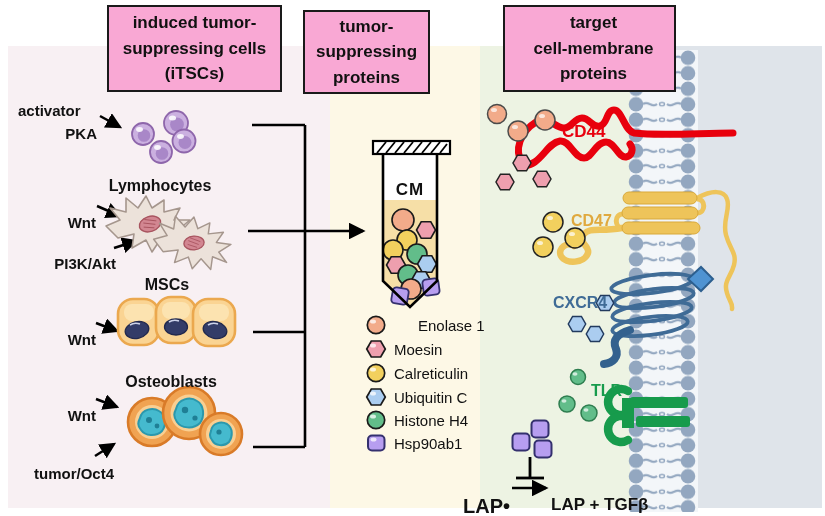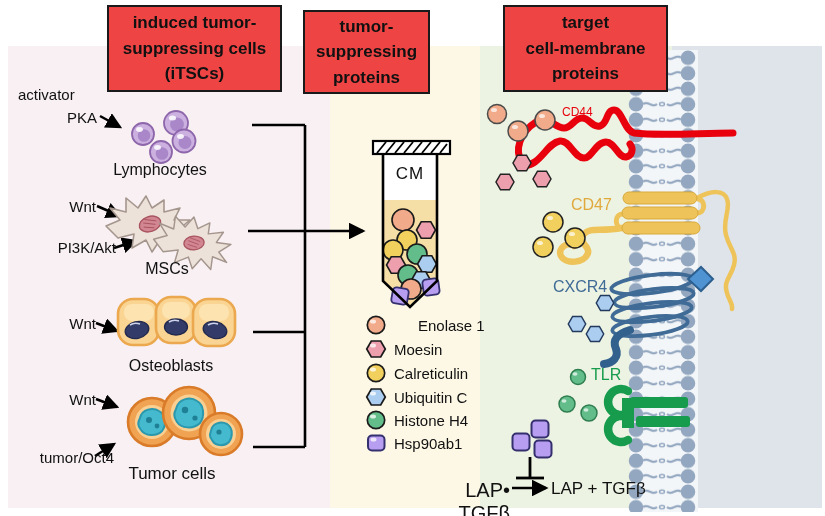--- a/index.html
+++ b/index.html
@@ -4,23 +4,23 @@
 <style>
   html,body{margin:0;padding:0;background:#fff;}
   .canvas{position:relative;width:825px;height:516px;background:#fff;overflow:hidden;
           font-family:"Liberation Sans",sans-serif;}
   .panel{position:absolute;top:46px;height:462px;}
   .panel-pink{left:8px;width:322px;background:#f8f0f3;}
   .panel-cream{left:330px;width:150px;background:#fdf8e6;}
   .panel-green{left:480px;width:192px;background:#edf3e3;}
   .panel-gray{left:672px;width:150px;background:#dfe4ea;}
   svg.art{position:absolute;left:0;top:0;}
-  .txt{position:absolute;color:#111;font-weight:normal;line-height:1.15;}
+  .txt{position:absolute;color:#111;font-weight:bold;line-height:1.15;margin-top:16px;}
   .pre{white-space:pre-line;}
-  .hdr{position:absolute;background:#ef4444;border:2px solid #1a1a1a;color:#111;
+  .hdr{position:absolute;background:#f9a8d4;border:2px solid #1a1a1a;color:#111;
        font-weight:bold;font-size:17px;line-height:1.5;text-align:center;
        display:flex;align-items:center;justify-content:center;white-space:pre-line;}
   .ctr{transform:translateX(-50%);}
   .rt{text-align:right;}
   .legend-label{position:absolute;font-size:15px;font-weight:400;color:#111;}
 </style>
 </head>
 <body>
 
 <div class="canvas">
@@ -279,45 +279,44 @@
     </g>
     <line x1="512" y1="488" x2="546" y2="488" stroke="#000" stroke-width="2.6" marker-end="url(#ah)"></line>
   </svg>
 
   <div class="hdr" style="left:107px;top:5px;width:171px;height:83px;">induced tumor-
 suppressing cells
 (iTSCs)</div>
   <div class="hdr" style="left:303px;top:10px;width:123px;height:80px;">tumor-
 suppressing
 proteins</div>
-  <div class="hdr" style="left:503px;top:5px;width:161px;height:83px;">target
+  <div class="hdr" style="left:503px;top:5px;width:161px;height:83px;padding-left:8px;">target
 cell-membrane
 proteins</div>
 
   <div class="txt" style="left:18px;top:86px;font-size:15px;">activator</div>
   <div class="txt rt" style="left:55px;top:109px;width:42px;font-size:15px;">PKA</div>
   <div class="txt ctr" style="left:160px;top:161px;font-size:16px;">Lymphocytes</div>
   <div class="txt rt" style="left:60px;top:198px;width:36px;font-size:15px;">Wnt</div>
   <div class="txt rt" style="left:36px;top:239px;width:80px;font-size:15px;">PI3K/Akt</div>
   <div class="txt ctr" style="left:167px;top:260px;font-size:16px;">MSCs</div>
   <div class="txt rt" style="left:60px;top:315px;width:36px;font-size:15px;">Wnt</div>
   <div class="txt ctr" style="left:171px;top:357px;font-size:16px;">Osteoblasts</div>
   <div class="txt rt" style="left:60px;top:391px;width:36px;font-size:15px;">Wnt</div>
   <div class="txt rt" style="left:16px;top:449px;width:98px;font-size:15px;">tumor/Oct4</div>
-  <div class="txt ctr" style="left:172px;top:464px;font-size:17px;">Tumor cells</div>
 
   <div class="txt ctr" style="left:410px;top:164px;font-size:17px;letter-spacing:1px;">CM</div>
   <div class="legend-label" style="left:394px;top:317px;margin-left:24px;">Enolase 1</div>
   <div class="legend-label" style="left:394px;top:341px;">Moesin</div>
   <div class="legend-label" style="left:394px;top:365px;">Calreticulin</div>
   <div class="legend-label" style="left:394px;top:389px;">Ubiquitin C</div>
   <div class="legend-label" style="left:394px;top:412px;">Histone H4</div>
   <div class="legend-label" style="left:394px;top:435px;">Hsp90ab1</div>
 
-  <div class="txt" style="left:562px;top:106px;font-size:12px;color:#e8000d;">CD44</div>
+  <div class="txt" style="left:562px;top:106px;font-size:17px;color:#e8000d;">CD44</div>
   <div class="txt" style="left:571px;top:196px;font-size:16px;color:#e0a93e;">CD47</div>
   <div class="txt" style="left:553px;top:278px;font-size:16px;color:#3f6b96;">CXCR4</div>
   <div class="txt" style="left:591px;top:366px;font-size:16px;color:#179b4c;">TLR</div>
 
   <div class="txt rt" style="left:420px;top:479px;width:90px;font-size:20px;">LAP• TGFβ</div>
   <div class="txt" style="left:551px;top:479px;font-size:17px;">LAP + TGFβ</div>
 
 </div>
 
 </body></html>

